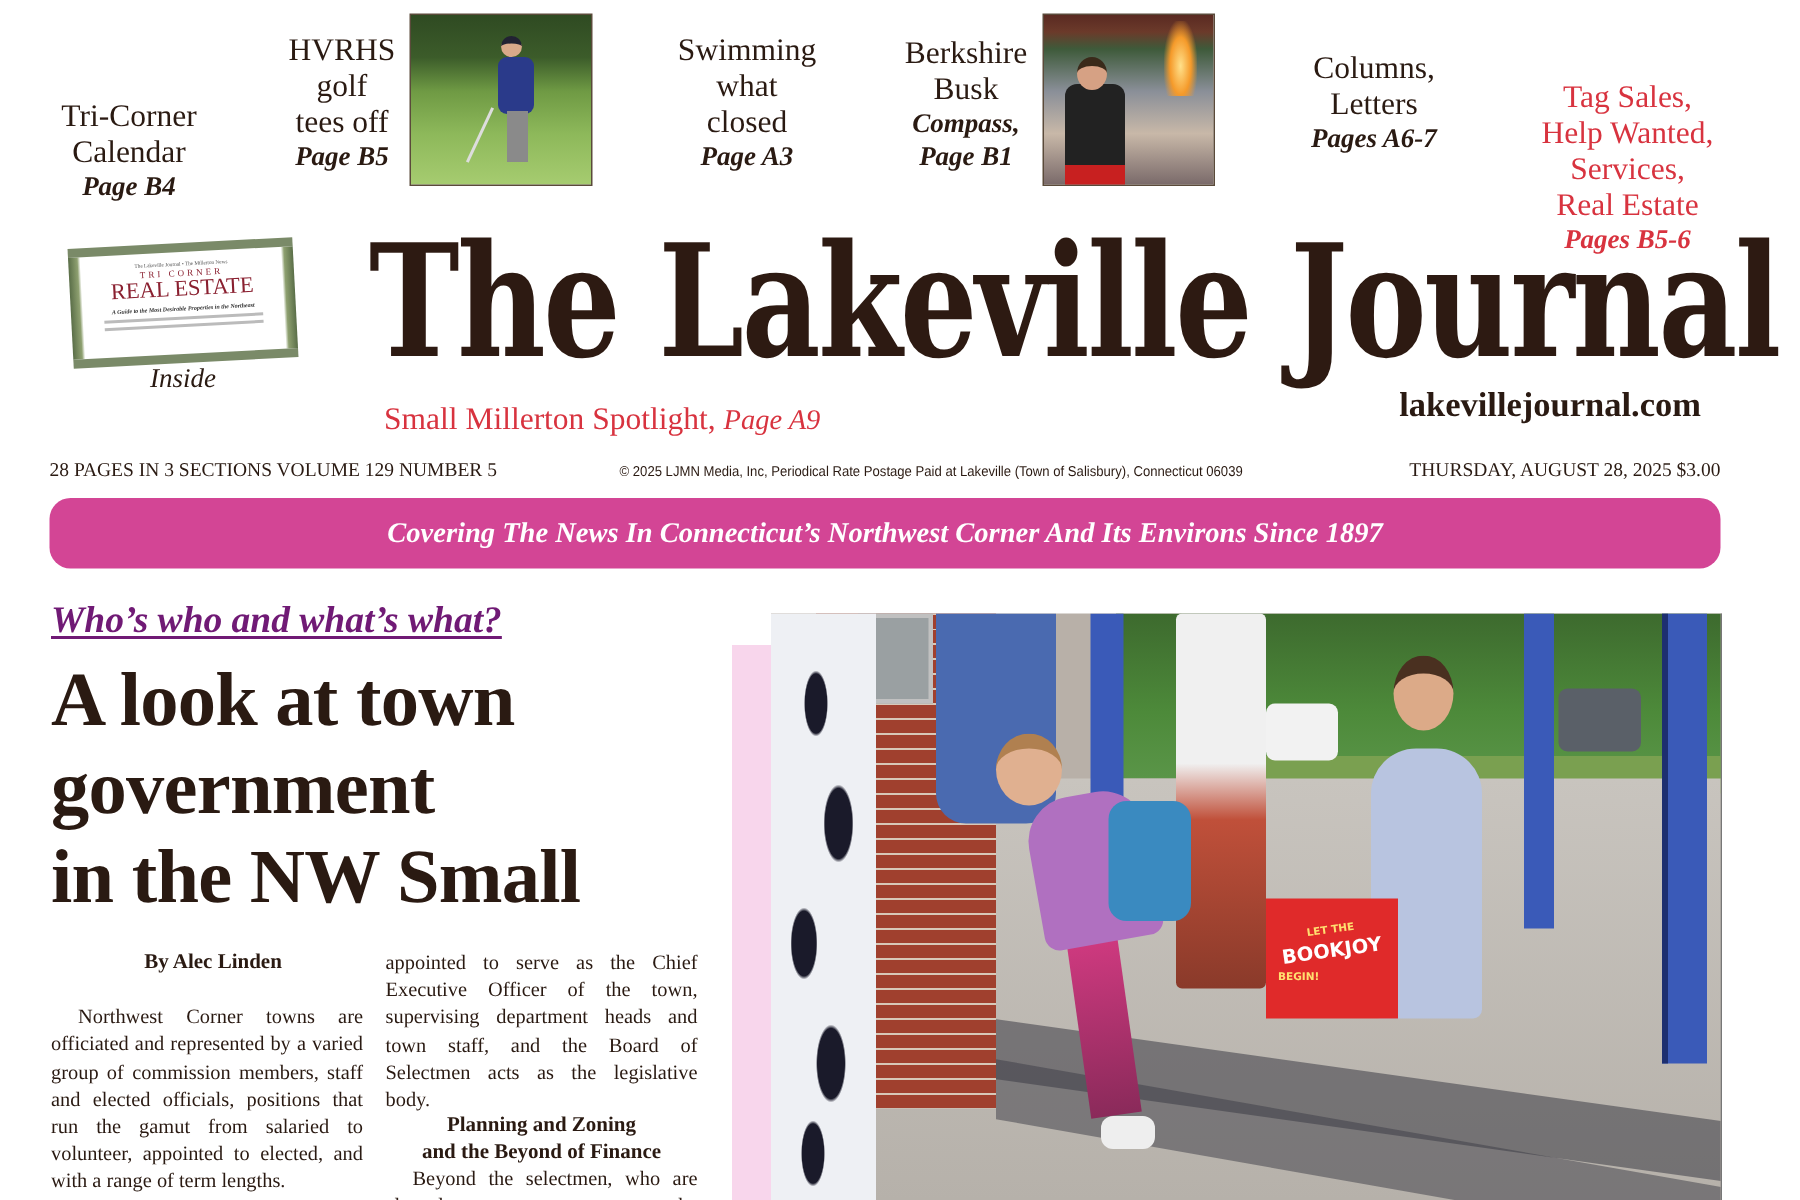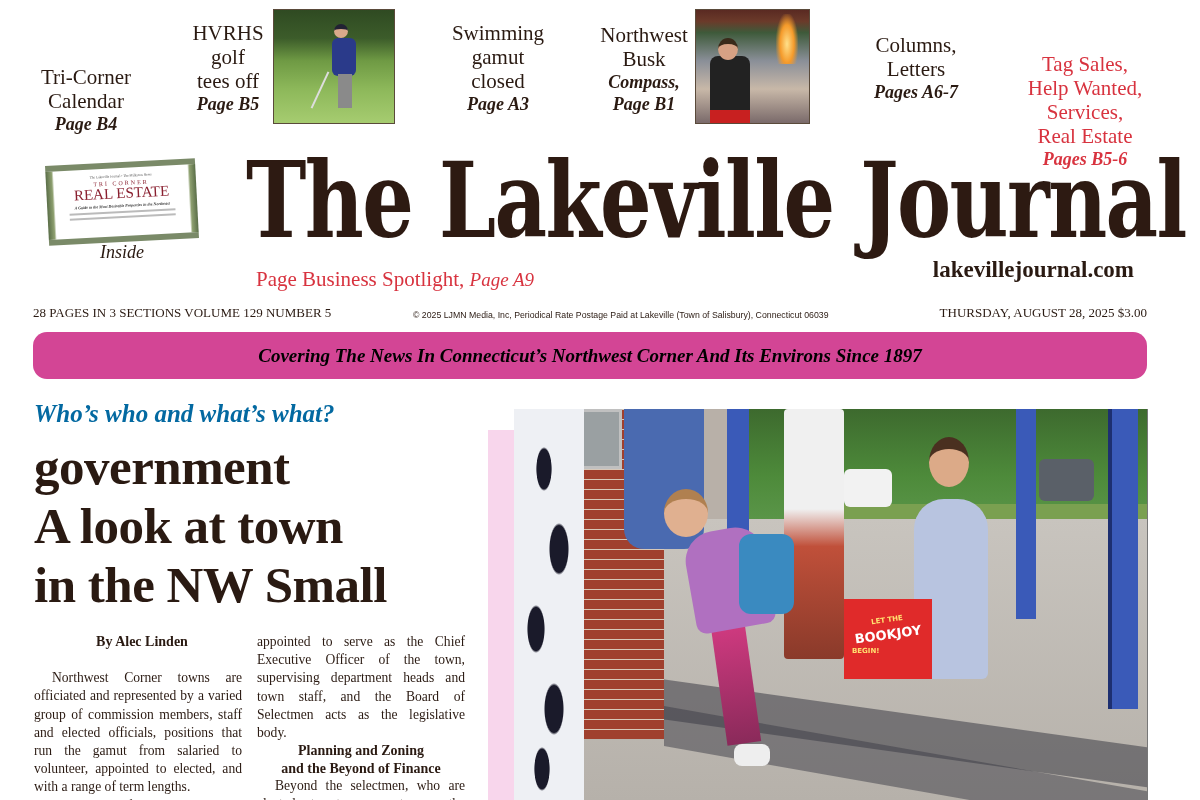--- a/index.html
+++ b/index.html
@@ -51,24 +51,24 @@
 
   
   .folio { position: absolute; top: 305px; font-size: 13px; color: #2a1a12; }
   .folio.left { left: 33px; }
   .folio.center { left: 413px; font-family: "Liberation Sans", "DejaVu Sans", sans-serif; font-size: 9.5px; top: 309px; transform: scaleX(0.92); transform-origin: left; }
   .folio.right { right: 53px; }
 
   
   .banner { position: absolute; left: 33px; top: 332px; width: 1114px; height: 47px; background: #d34595; border-radius: 14px;
     display: flex; align-items: center; justify-content: center; }
-  .banner span { color: #000000; font-style: italic; font-weight: bold; font-size: 19px; }
-
-  
-  .kicker { position: absolute; left: 34px; top: 400px; font-size: 25px; font-style: italic; font-weight: bold; text-underline-offset: 3px; color: #0369a1; }
+  .banner span { color: #ffffff; font-style: italic; font-weight: bold; font-size: 19px; }
+
+  
+  .kicker { position: absolute; left: 34px; top: 400px; font-size: 25px; font-style: italic; font-weight: bold; text-decoration: underline; text-underline-offset: 3px; color: #701a75; }
   .headline { position: absolute; left: 34px; top: 438px; width: 440px; font-size: 51px; line-height: 59px; font-weight: bold; color: #2a1a12; letter-spacing: -0.5px; }
   .col { position: absolute; top: 633px; width: 208px; font-size: 13.6px; line-height: 18.2px; color: #2a1a12; text-align: justify; }
   .col.c1 { left: 34px; }
   .col.c2 { left: 257px; }
   .byline { text-align: center; font-weight: bold; font-size: 14px; margin-bottom: 18px; padding-left: 8px; }
   .col p { text-indent: 18px; }
   .subhead { text-align: center; font-weight: bold; font-size: 14px; line-height: 17.5px; }
 
   
   .pink-block { position: absolute; left: 488px; top: 430px; width: 40px; height: 370px; background: #f8d6ec; }
@@ -125,27 +125,27 @@
 </div>
 <div class="thumb golf">
   <div class="club"></div>
   <div class="body"></div>
   <div class="head"></div>
   <div class="legs"></div>
 </div>
 
 <div class="teaser" style="left:440px; top:21px; width:116px;">
   <span class="ln">Swimming</span>
-  <span class="ln">gamut</span>
+  <span class="ln">what</span>
   <span class="ln">closed</span>
   <span class="pg">Page A3</span>
 </div>
 
 <div class="teaser" style="left:594px; top:23px; width:100px;">
-  <span class="ln">Northwest</span>
+  <span class="ln">Berkshire</span>
   <span class="ln">Busk</span>
   <span class="pg">Compass,</span>
   <span class="pg">Page B1</span>
 </div>
 <div class="thumb busk">
   <div class="fire"></div>
   <div class="man"></div>
   <div class="mhead"></div>
   <div class="skirt"></div>
 </div>
@@ -169,37 +169,37 @@
   <div class="i-tri">TRI CORNER</div>
   <div class="i-big">REAL ESTATE</div>
   <div class="i-guide">A Guide to the Most Desirable Properties in the Northeast</div>
   <div class="i-line"></div>
   <div class="i-line"></div>
 </div>
 <div class="inside-label">Inside</div>
 
 <div class="masthead">The Lakeville Journal</div>
 <div class="spotlight">
-  <span>Page Business Spotlight,</span>
+  <span>Small Millerton Spotlight,</span>
   <span class="pg">Page A9</span>
 </div>
 <div class="website">lakevillejournal.com</div>
 
 <div class="folio left">28 PAGES IN 3 SECTIONS VOLUME 129 NUMBER 5</div>
 <div class="folio center">© 2025 LJMN Media, Inc, Periodical Rate Postage Paid at Lakeville (Town of Salisbury), Connecticut 06039</div>
 <div class="folio right">THURSDAY, AUGUST 28, 2025 $3.00</div>
 
 <div class="banner">
   <span>Covering The News In Connecticut’s Northwest Corner And Its Environs Since 1897</span>
 </div>
 
 <div class="kicker">Who’s who and what’s what?</div>
 <div class="headline">
+  <div>A look at town</div>
   <div>government</div>
-  <div>A look at town</div>
   <div>in the NW Small</div>
 </div>
 
 <div class="col c1">
   <div class="byline">By Alec Linden</div>
   <p>Northwest Corner towns are officiated and represented by a varied group of commission members, staff and elected officials, positions that run the gamut from salaried to volunteer, appointed to elected, and with a range of term lengths.</p>
   <p>This system of governance dates</p>
 </div>
 
 <div class="col c2">

